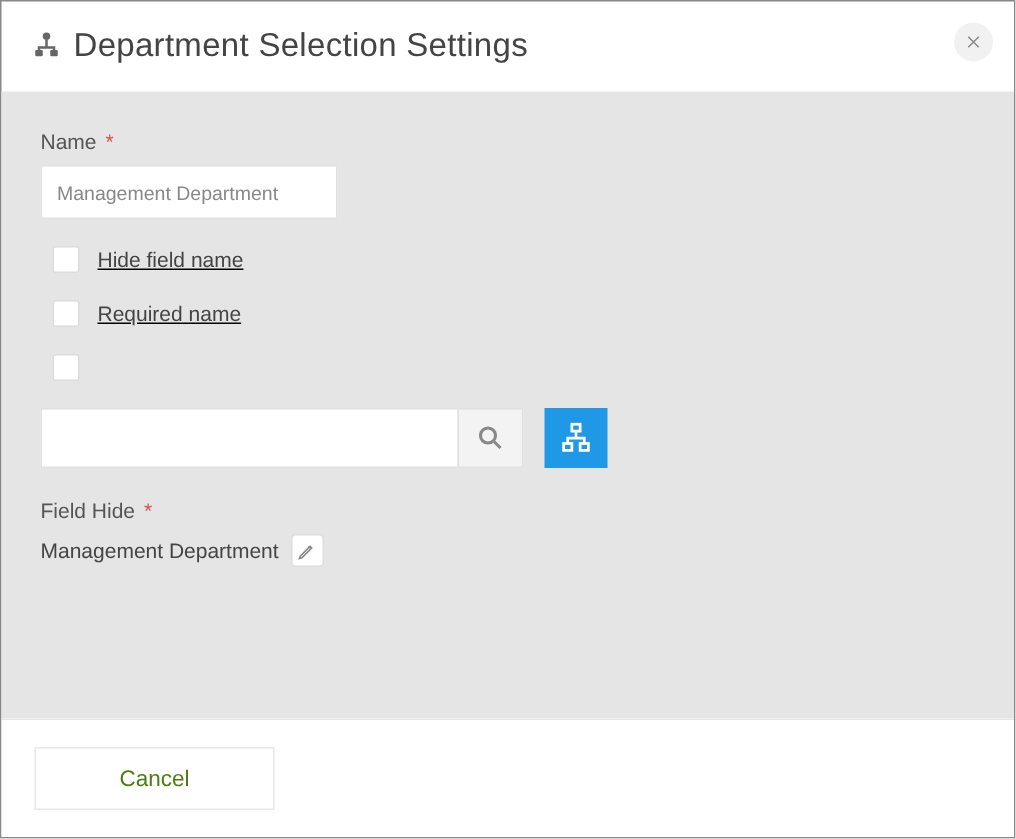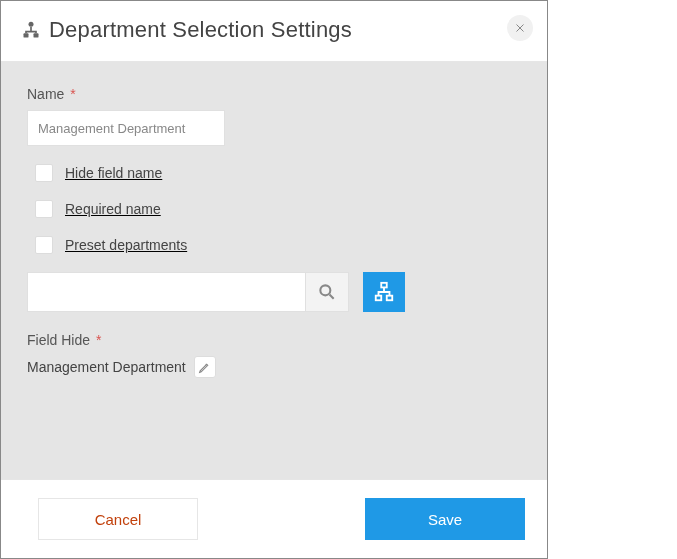--- a/index.html
+++ b/index.html
@@ -1,18 +1,18 @@
 <!DOCTYPE html>
 <html><head>
 <meta charset="utf-8">
 <style>
   * { box-sizing: border-box; margin: 0; padding: 0; }
   html, body { width: 677px; height: 559px; font-family: -apple-system, BlinkMacSystemFont, "Segoe UI", Arial, sans-serif; background: #fff; }
   .dialog {
-    width: 548px;
+    width: 677px;
     height: 559px;
     border: 1px solid #888;
     display: flex;
     flex-direction: column;
     background: #fff;
   }
   .header {
     display: flex;
     align-items: center;
     padding: 16px 20px 18px 20px;
@@ -160,22 +160,21 @@
     height: 42px;
     font-size: 15px;
     display: flex;
     align-items: center;
     justify-content: center;
     cursor: pointer;
   }
   .btn-cancel {
     border: 1px solid #e6e6e6;
     background: #fff;
-    color: #c2410c;
-    margin-left: 15px;
+    color: #4d7c0f;
   }
   .btn-save {
     border: none;
     background: #1f99e6;
     color: #fff;
   }
 </style>
 </head>
 <body>
 
@@ -213,21 +212,20 @@
       <span class="checkbox-label">Hide field name</span>
     </div>
 
     <div class="checkbox-row">
       <div class="checkbox"></div>
       <span class="checkbox-label">Required name</span>
     </div>
 
     <div class="checkbox-row">
       <div class="checkbox"></div>
-      <span class="checkbox-label">Preset departments</span>
     </div>
 
     <div class="field-group" style="margin-top:8px;">
       <div class="default-value-row">
         <input class="dv-input" type="text" value="" style="">
         <div class="dv-search">
           <svg viewBox="0 0 24 24" width="20" height="20" fill="none" stroke="currentColor" stroke-width="2.5">
             <circle cx="10" cy="10" r="6"></circle>
             <path d="M15 15l5 5"></path>
           </svg>
@@ -257,18 +255,15 @@
         </div>
       </div>
     </div>
 
   </div>
 
   <div class="footer">
     <div class="btn btn-cancel">
       <span>Cancel</span>
     </div>
-    <div class="btn btn-save">
-      <span>Save</span>
-    </div>
   </div>
 
 </div>
 
 </body></html>

